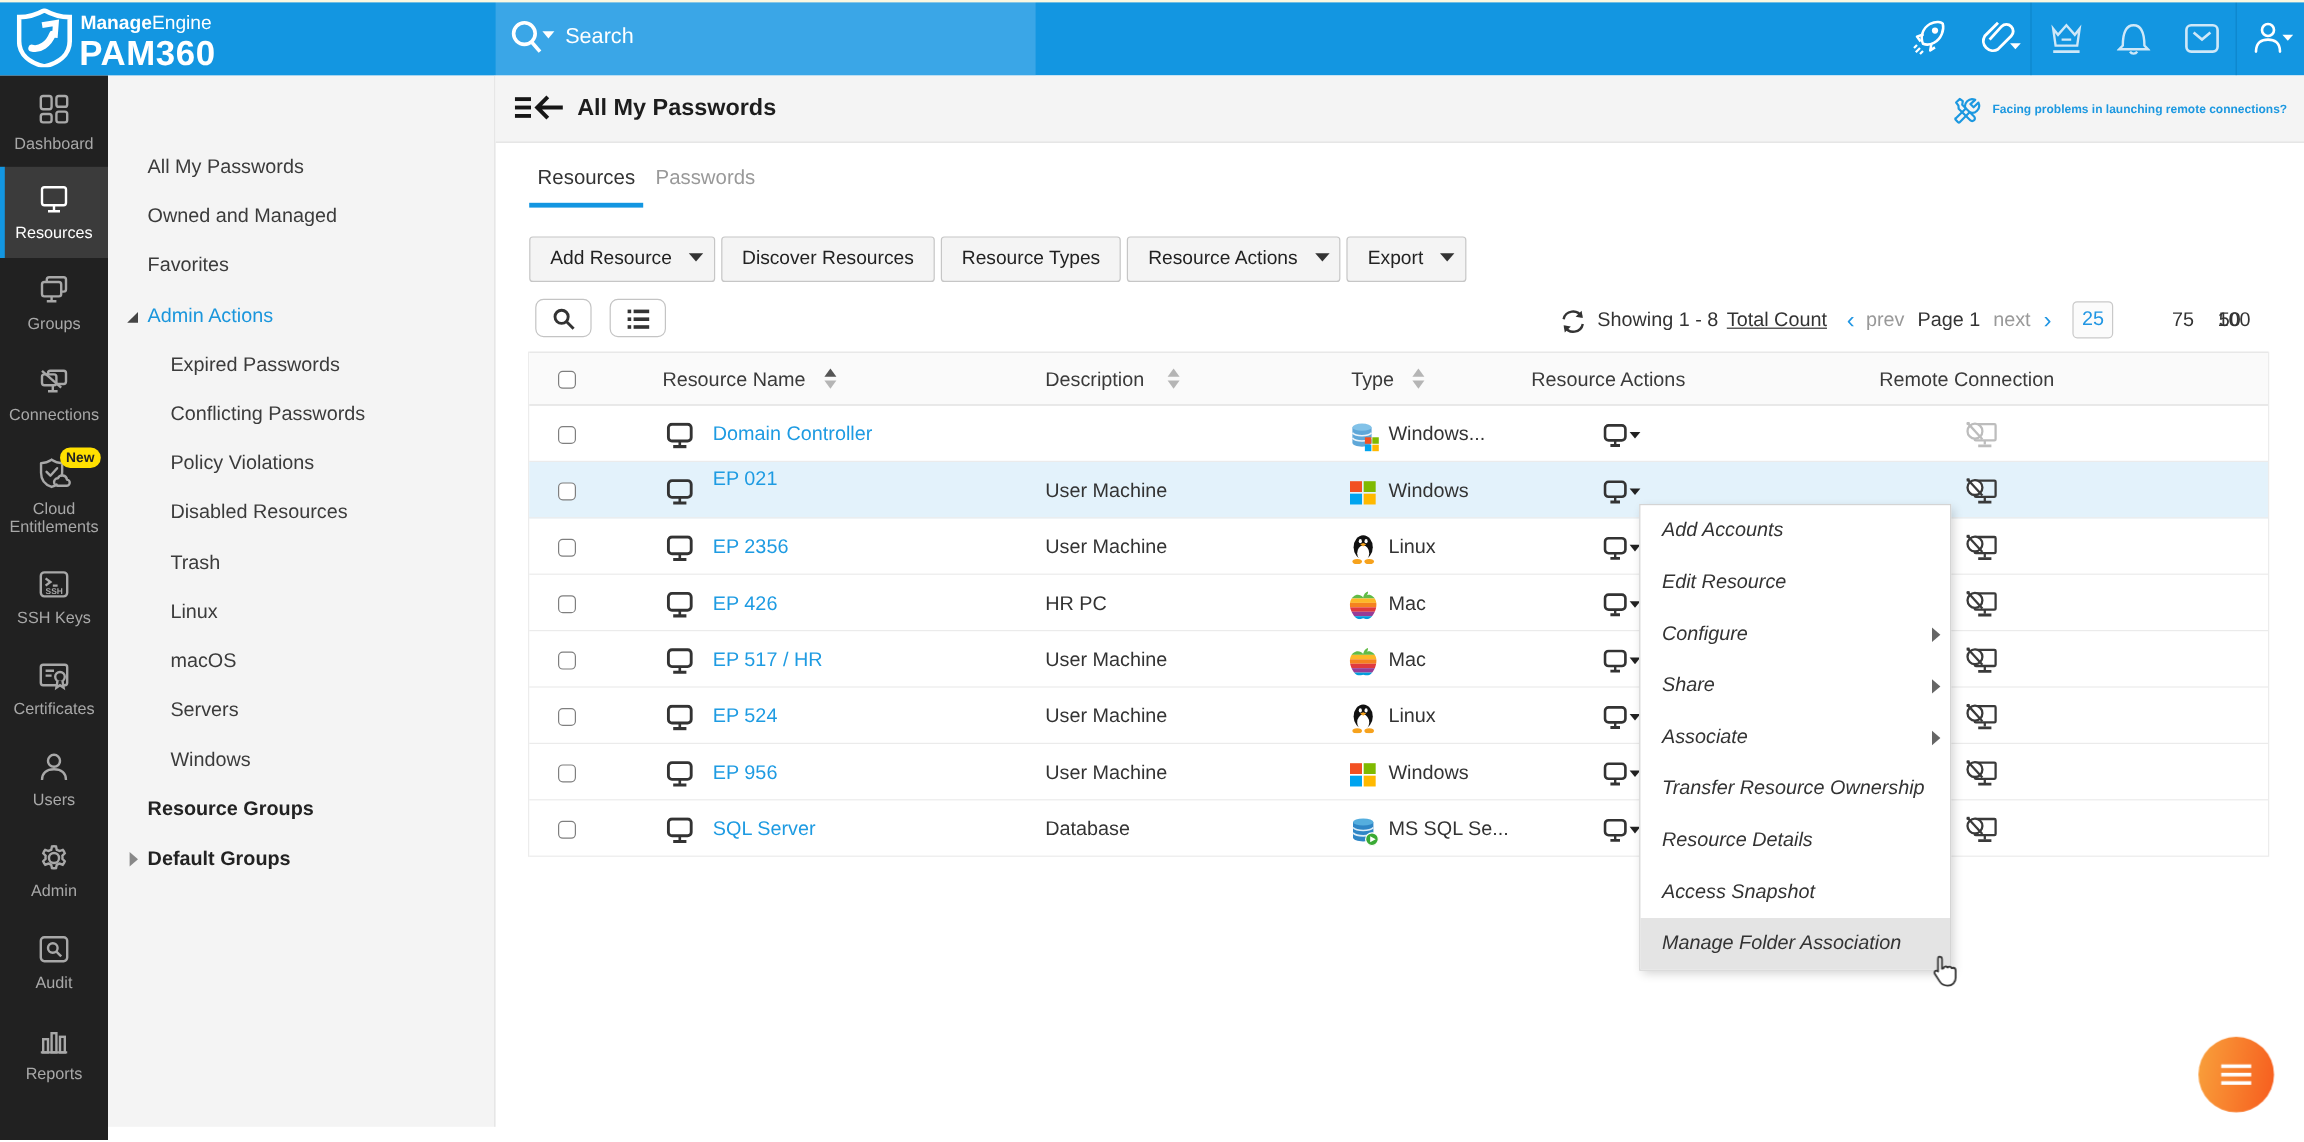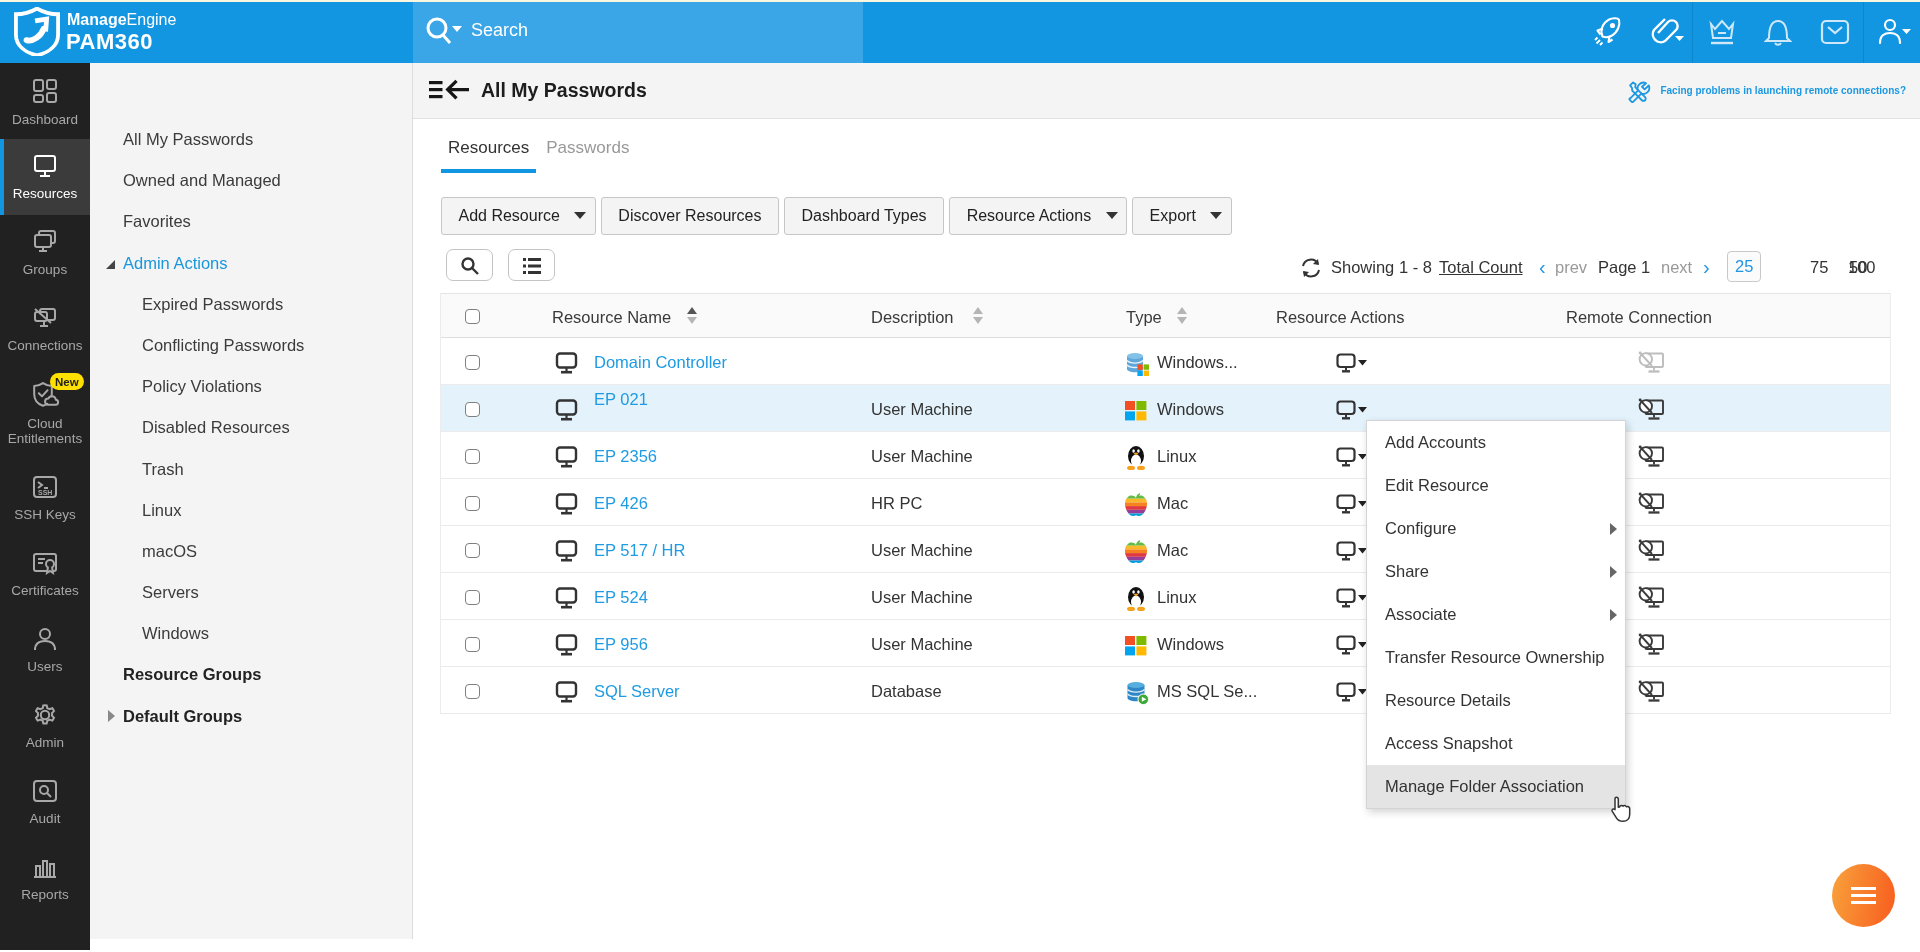--- a/index.html
+++ b/index.html
@@ -4,21 +4,21 @@
 <style>
 * { margin:0; padding:0; box-sizing:border-box; }
 html,body { width:1920px; height:952px; overflow:hidden; }
 body { font-family:"Liberation Sans", sans-serif; position:relative; background:#fff; color:#333; }
 
 
 .topbar { position:absolute; left:0; top:0; width:1920px; height:63px; background:#1396e1; }
 .logo { position:absolute; left:14px; top:7px; width:46px; height:49px; }
 .brand1 { position:absolute; left:67px; top:11px; color:#fff; font-size:16px; }
 .brand1 b { font-weight:bold; }
-.brand2 { position:absolute; left:66px; top:29px; color:#fff; font-size:22px; font-weight:bold; letter-spacing:0.5px; }
+.brand2 { position:absolute; left:66px; top:29px; color:#fff; font-size:29px; font-weight:bold; letter-spacing:0.5px; }
 .searchwrap { position:absolute; left:413px; top:0; width:450px; height:63px; background:#3aa6e7; }
 .searchicon { position:absolute; left:11px; top:16px; }
 .searchtext { position:absolute; left:58px; top:20px; color:#fff; font-size:18px; }
 .tsep { position:absolute; top:0; width:1px; height:63px; background:#0e86cb; }
 .ticon { position:absolute; top:16px; }
 
 
 .iconbar { position:absolute; left:0; top:63px; width:90px; height:886.5px; background:#212121; }
 .navitem { position:relative; width:90px; text-align:center; padding-top:14px; height:76px; color:#a8a8a8; font-size:13.5px; }
 .navitem .nlabel { display:block; margin-top:7px; }
@@ -76,21 +76,21 @@
 .typicon { position:absolute; left:683px; }
 .mon { position:absolute; left:114px; }
 .ract { position:absolute; left:895px; }
 .rcon { position:absolute; left:1197px; }
 
 .sarr { position:absolute; width:0; height:0; border-left:5.5px solid transparent; border-right:5.5px solid transparent; }
 .sarr.up { border-bottom:7px solid #555; }
 .sarr.dn { border-top:7px solid #b5b5b5; }
 .sarr.upg { border-bottom:7px solid #b5b5b5; }
 
-.menu { position:absolute; left:953px; top:357px; width:260px; background:#fff; border:1px solid #d4d4d4; box-shadow:2px 3px 8px rgba(0,0,0,0.18); z-index:10; }
+.menu { position:absolute; left:953px; top:357px; width:260px; background:#fff; border:1px solid #d4d4d4; box-shadow:2px 3px 8px rgba(0,0,0,0.18); z-index:10;font-style:italic; }
 .mitem { height:43px; line-height:43px; padding-left:18px; font-size:16.5px; color:#333; position:relative; }
 .mitem.hl { background:#e4e4e4; }
 .mitem .sub { position:absolute; right:8px; top:16px; width:0; height:0; border-top:6px solid transparent; border-bottom:6px solid transparent; border-left:7px solid #666; }
 
 .fab { position:fixed; left:1832px; top:864px; width:63px; height:63px; border-radius:50%; background:linear-gradient(100deg,#f9a23c,#f75c1e); z-index:50; }
 .fab div { position:absolute; left:19px; width:25px; height:2.6px; background:#fff; }
 .cursor { position:fixed; left:1608px; top:795px; z-index:60; }
 </style>
 </head>
 <body>
@@ -277,21 +277,21 @@
           <path d="M1.8 18.6 l8.6 -8.6 c-.9 -2.2 -.4 -4.7 1.4 -6.5 c1.9 -1.9 4.7 -2.3 7 -1.2 L14.6 6 L17.4 8.8 l4.2 -4.1 c1.1 2.3 .7 5.1 -1.2 7 c-1.8 1.8 -4.3 2.3 -6.5 1.4 l-8.6 8.6 c-.4 .4 -1 .4 -1.4 0 l-2.1 -2.1 c-.4 -.4 -.4 -1 0 -1.4 z"></path>
           <path d="M4.2 7.3 L2.2 4.6 L5.3 1.5 L8 3.5 L7.5 6.5 L17.8 16.8 a2.3 2.3 0 1 1 -3.3 3.3 L4.4 10 Z"></path>
         </svg><span style="vertical-align:4px; margin-left:9px">Facing problems in launching remote connections?</span></div>
   </div>
   <div class="tabs">
     <span class="tab act">Resources</span><span class="tab in">Passwords</span>
   </div>
   <div class="btnrow">
     <span class="btn">Add Resource <span class="car"></span></span>
     <span class="btn">Discover Resources</span>
-    <span class="btn">Dashboard Types</span>
+    <span class="btn">Resource Types</span>
     <span class="btn">Resource Actions <span class="car"></span></span>
     <span class="btn">Export <span class="car"></span></span>
   </div>
   <div class="tools">
     <span class="sbtn"><svg width="20" height="20" viewBox="0 0 20 20" fill="none" stroke="#333" stroke-width="2.4">
           <circle cx="8" cy="8" r="5.5"></circle>
           <line x1="12" y1="12" x2="18" y2="18"></line>
         </svg></span>
     <span class="sbtn"><svg width="20" height="20" viewBox="0 0 20 20" fill="#333">
           <rect x="1" y="2" width="3" height="3"></rect>

